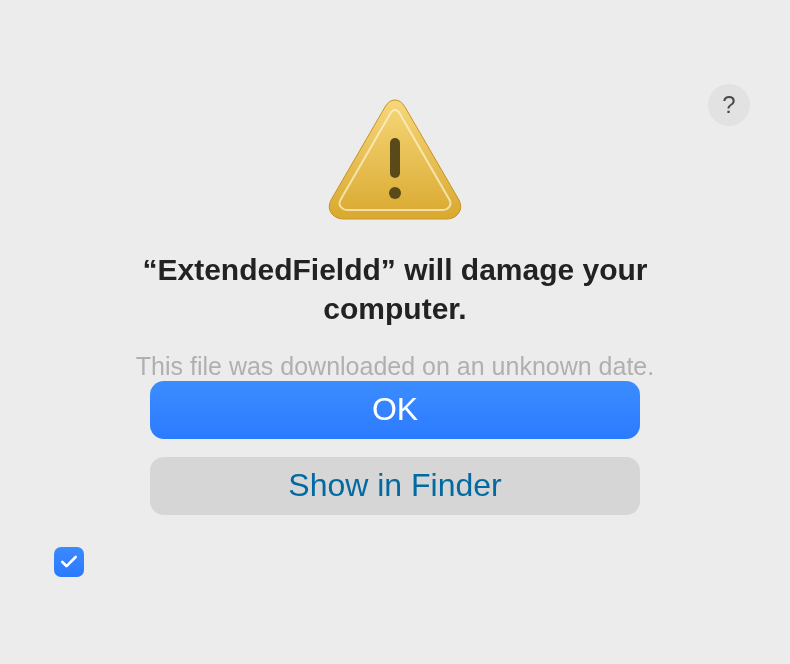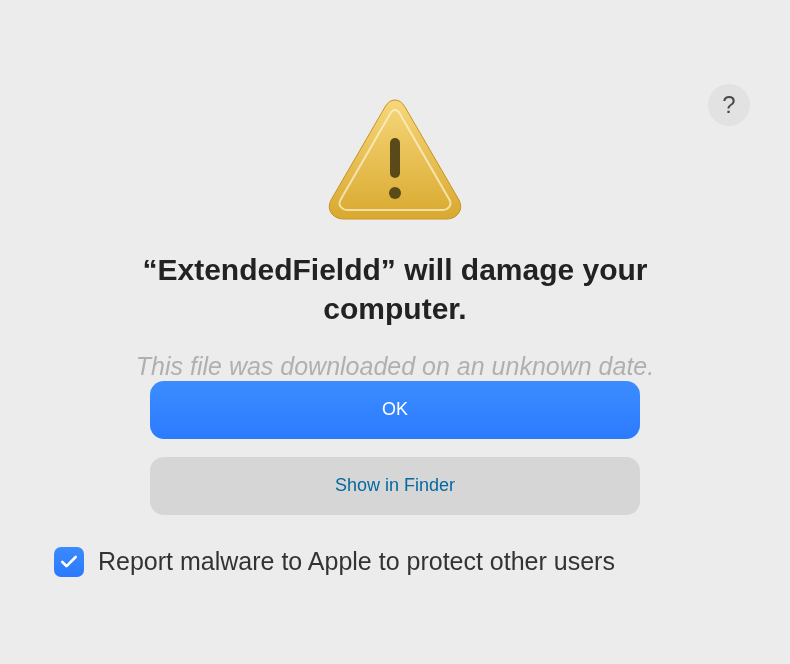--- a/index.html
+++ b/index.html
@@ -64,36 +64,35 @@
       line-height: 1.3;
       margin-bottom: 24px;
       padding: 0 20px;
     }
 
     .subtext {
       text-align: center;
       font-size: 25px;
       color: #b0b0b0;
       font-weight: 400;
-      font-style: italic;
     }
 
     .buttons {
       display: flex;
       flex-direction: column;
       gap: 18px;
       padding: 0 100px;
       margin-bottom: 32px;
     }
 
     .btn {
       width: 100%;
       height: 58px;
       border-radius: 14px;
-      font-size: 18px;
+      font-size: 32px;
       font-weight: 400;
       border: none;
       cursor: pointer;
       display: flex;
       align-items: center;
       justify-content: center;
     }
 
     .btn-primary {
       background: linear-gradient(to bottom, #3c8cff, #2b7bff);
@@ -185,16 +184,15 @@
     <button class="btn btn-primary">OK</button>
     <button class="btn btn-secondary">Show in Finder</button>
   </div>
 
   <div class="checkbox-row">
     <div class="checkbox">
       <svg viewBox="0 0 24 24">
         <path d="M4 12 L9 17 L20 6" stroke="#fff" stroke-width="3.2" fill="none" stroke-linecap="round" stroke-linejoin="round"></path>
       </svg>
     </div>
-    <span class="checkbox-label">Report malware to Apple to protect other users</span>
   </div>
 
 </div>
 
 </body></html>

